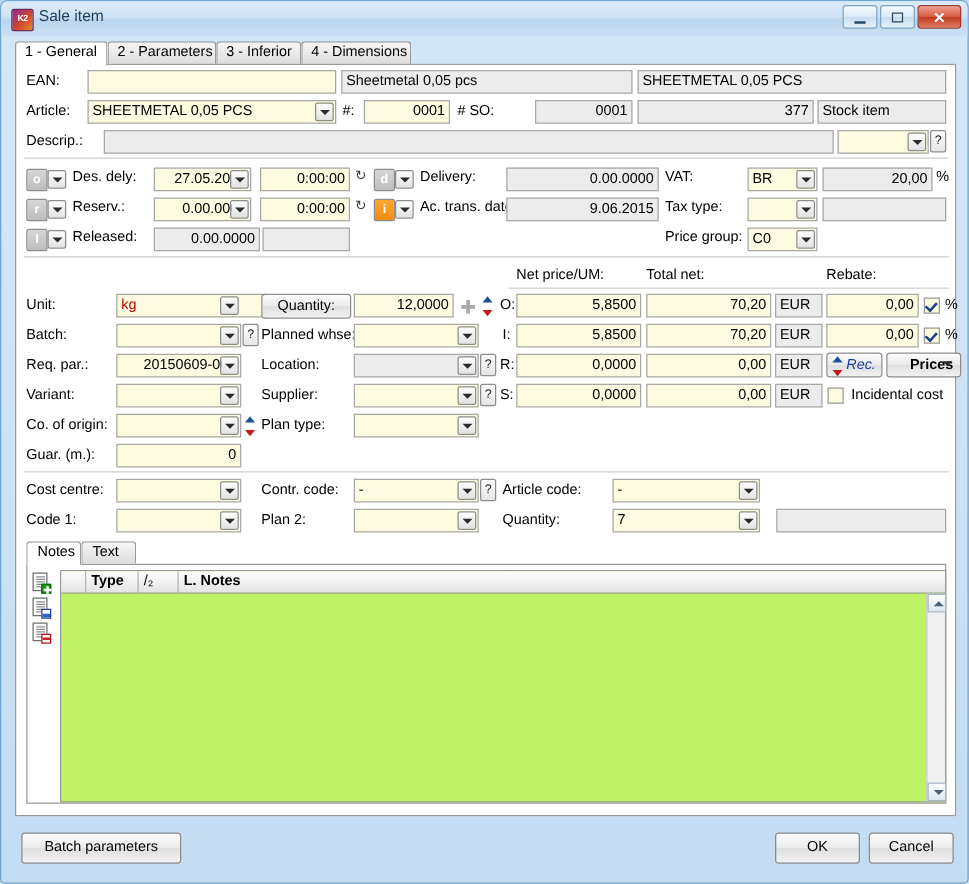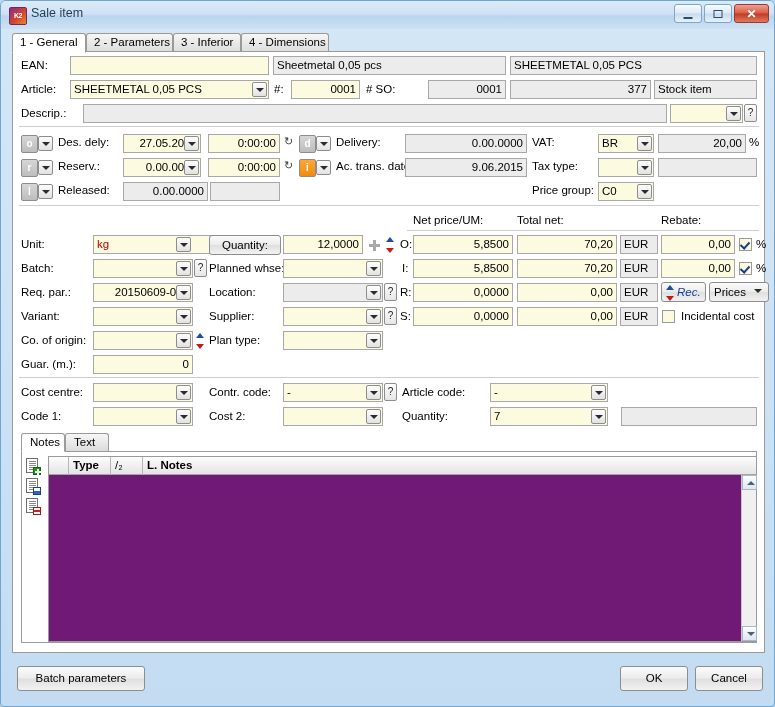--- a/index.html
+++ b/index.html
@@ -142,21 +142,21 @@
   
   .subtab{
     position:absolute;height:18px;box-sizing:border-box;
     border:1px solid #9a9a9a;border-bottom:none;border-radius:3px 3px 0 0;
     background:linear-gradient(to bottom,#f6f6f6,#dcdcdc);
     font-size:11.5px;line-height:16px;padding:0 8px;
   }
   .subtab.active{background:#fff;border-bottom:1px solid #fff;z-index:3;height:19px;}
   .gridbox{
     position:absolute;box-sizing:border-box;
-    border:1px solid #9a9a9a;background:#701a75;
+    border:1px solid #9a9a9a;background:#bef264;
   }
   .gridhead{
     position:absolute;left:0;top:0;height:18px;width:100%;
     box-sizing:border-box;
     background:linear-gradient(to bottom,#fdfdfd,#e4e4e4);
     border-bottom:1px solid #a5a5a5;
   }
   .gh{
     position:absolute;top:0;height:18px;box-sizing:border-box;
     border-right:1px solid #b6b6b6;
@@ -346,21 +346,21 @@
     <div class="qbtn" style="left:371px;top:231px;">?</div>
     <div class="lbl" style="left:387px;top:234px;">R:</div>
     <div class="f r" style="left:400px;top:231px;width:100px;">0,0000</div>
     <div class="f r" style="left:504px;top:231px;width:100px;">0,00</div>
     <div class="f ro" style="left:607px;top:231px;width:38px;">EUR</div>
     <div class="btn" style="left:648px;top:230px;width:45px;color:#1a3fa0;">
       <span class="spin" style="left:3px;top:2px;"></span>
       <span style="position:absolute;left:15px;top:0;font-style:italic;">Rec.</span>
     </div>
     <div class="btn" style="left:696px;top:230px;width:60px;">
-      <span style="position:absolute;left:4px;top:0;">Prices</span>
+      <span style="position:absolute;left:18px;top:0;font-weight:bold;">Prices</span>
       <span class="arrow" style="left:41px;top:1px;border:none;background:none;"></span>
     </div>
 
     <div class="lbl" style="left:8px;top:258px;">Variant:</div>
     <div class="f" style="left:80px;top:255px;width:100px;"></div>
     <div class="arrow" style="left:163px;top:257px;"></div>
     <div class="lbl" style="left:196px;top:258px;">Supplier:</div>
     <div class="f" style="left:270px;top:255px;width:100px;"></div>
     <div class="arrow" style="left:353px;top:257px;"></div>
     <div class="qbtn" style="left:371px;top:255px;">?</div>
@@ -391,21 +391,21 @@
     <div class="f" style="left:270px;top:331px;width:100px;">-</div>
     <div class="arrow" style="left:353px;top:333px;"></div>
     <div class="qbtn" style="left:371px;top:331px;">?</div>
     <div class="lbl" style="left:389px;top:334px;">Article code:</div>
     <div class="f" style="left:477px;top:331px;width:118px;">-</div>
     <div class="arrow" style="left:578px;top:333px;"></div>
 
     <div class="lbl" style="left:8px;top:358px;">Code 1:</div>
     <div class="f" style="left:80px;top:355px;width:100px;"></div>
     <div class="arrow" style="left:163px;top:357px;"></div>
-    <div class="lbl" style="left:196px;top:358px;">Cost 2:</div>
+    <div class="lbl" style="left:196px;top:358px;">Plan 2:</div>
     <div class="f" style="left:270px;top:355px;width:100px;"></div>
     <div class="arrow" style="left:353px;top:357px;"></div>
     <div class="lbl" style="left:389px;top:358px;">Quantity:</div>
     <div class="f" style="left:477px;top:355px;width:118px;">7</div>
     <div class="arrow" style="left:578px;top:357px;"></div>
     <div class="f ro" style="left:608px;top:355px;width:136px;"></div>
 
     <div class="subtab active" style="left:8px;top:381px;width:44px;">Notes</div>
     <div class="subtab" style="left:52px;top:381px;width:44px;">Text</div>
     <div style="position:absolute;left:8px;top:399px;width:736px;height:192px;box-sizing:border-box;border:1px solid #9a9a9a;border-top:1px solid #9a9a9a;background:#fff;">

